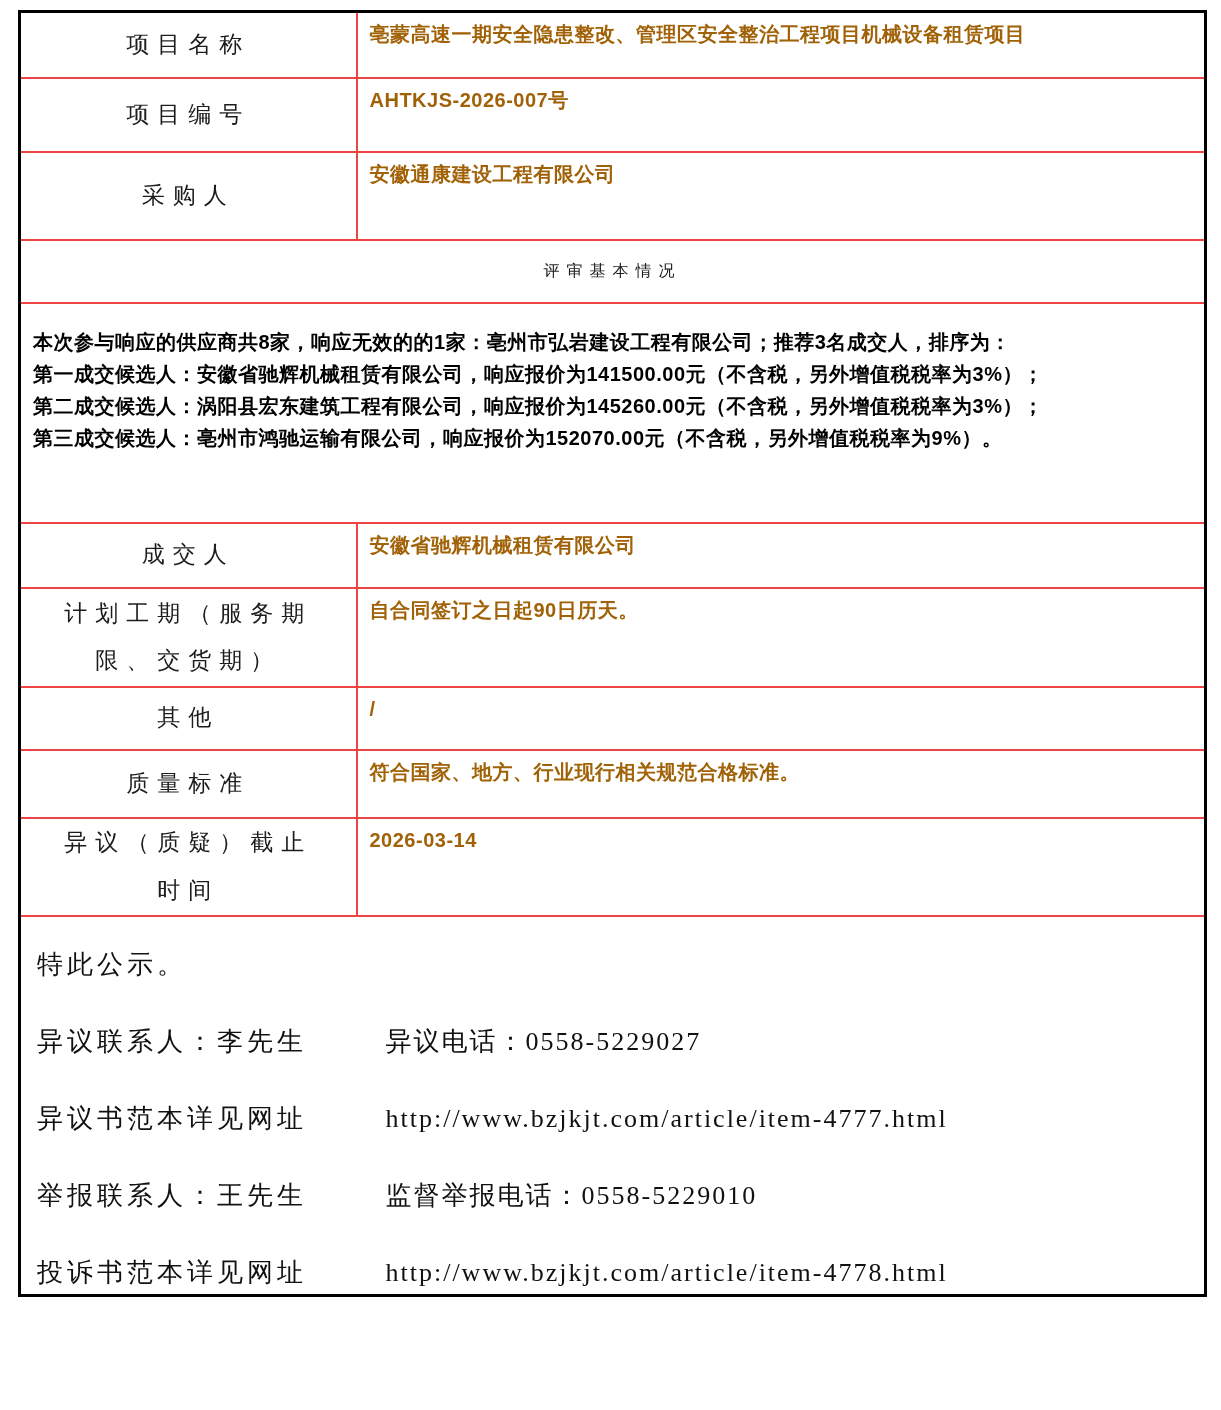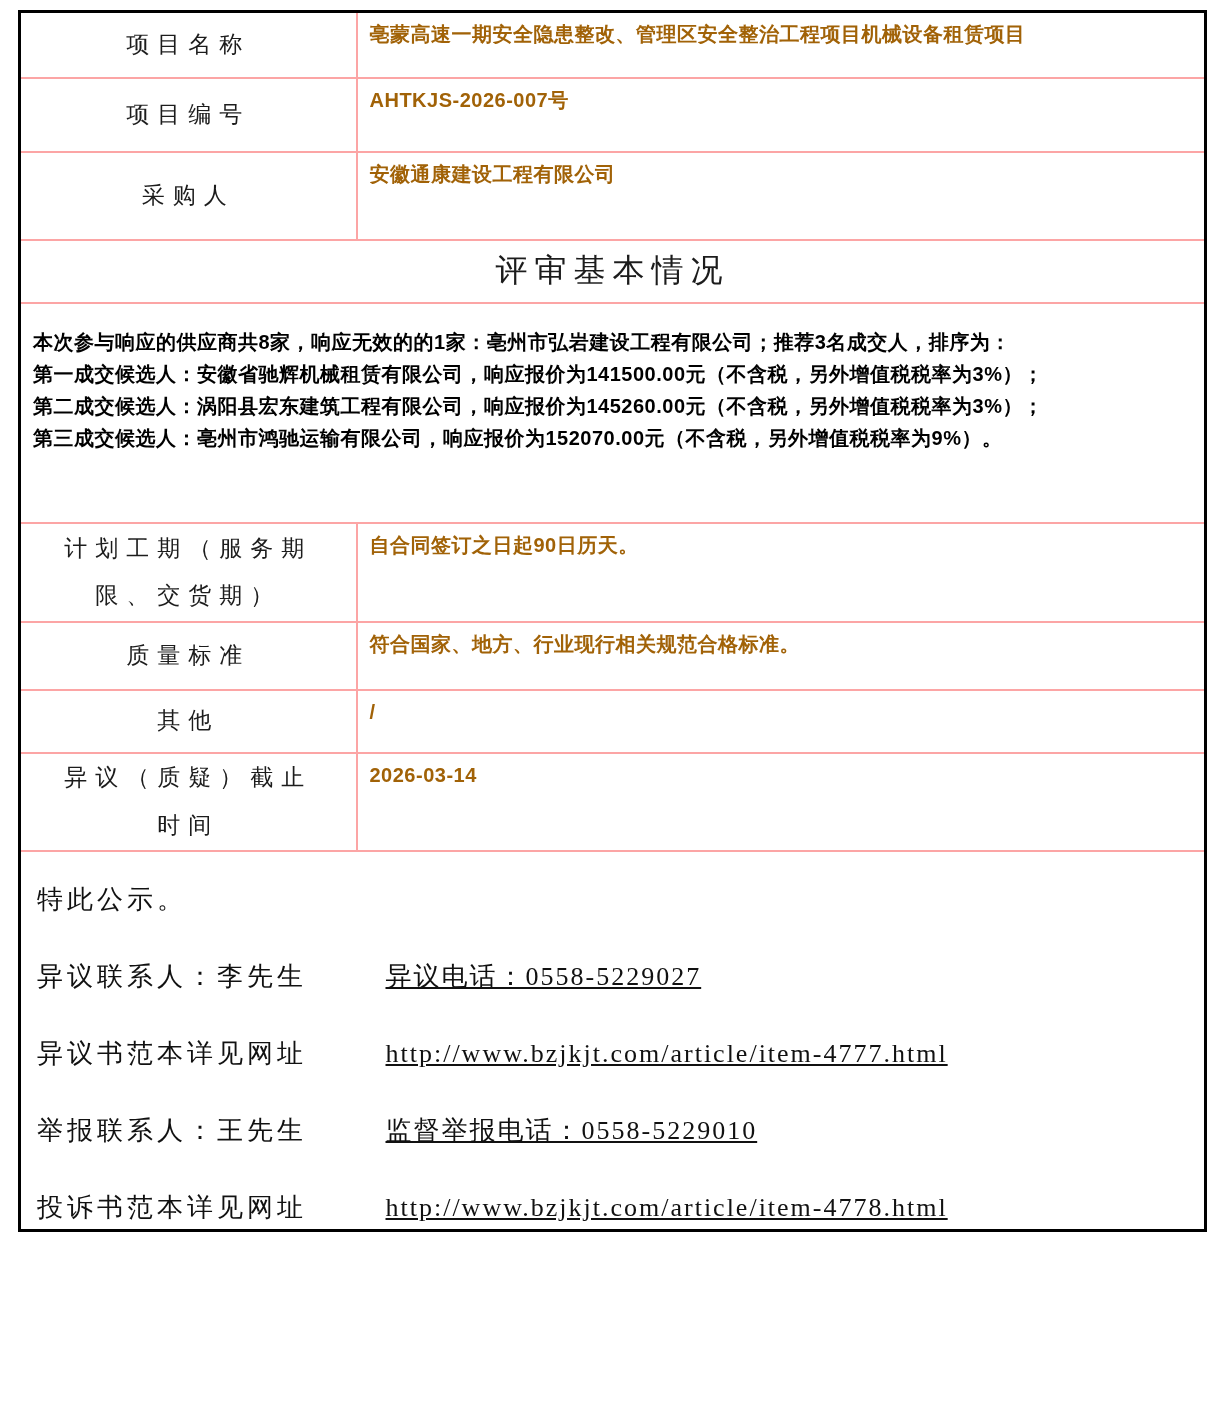--- a/index.html
+++ b/index.html
@@ -12,21 +12,21 @@
   .doc-table {
     position: absolute;
     left: 18px; top: 10px;
     width: 1186px;
     border-collapse: collapse;
     table-layout: fixed;
     border: 3px solid #000000;
     background: #ffffff;
   }
   .doc-table td {
-    border: 2px solid #fca5a5;
+    border: 2px solid #ef4444;
     overflow: hidden;
   }
   
   td.lbl {
     font-family: "Liberation Serif", "DejaVu Serif", serif;
     font-size: 23px;
     letter-spacing: 8px;
     color: #1c1c1c;
     text-align: center;
     vertical-align: middle;
@@ -39,21 +39,21 @@
     font-weight: 600;
     color: #a16207;
     text-align: left;
     vertical-align: top;
     padding: 8px 12px 0 12px;
     letter-spacing: 0.5px;
     line-height: 1.35;
   }
   td.section-hdr {
     font-family: "Liberation Serif", "DejaVu Serif", serif;
-    font-size: 32px;
+    font-size: 16px;
     letter-spacing: 7px;
     color: #1c1c1c;
     text-align: center;
     vertical-align: middle;
   }
   td.summary {
     font-size: 20px;
     font-weight: 600;
     color: #000000;
     vertical-align: top;
@@ -72,21 +72,21 @@
     padding: 14px 16px 0 16px;
   }
   .f-line { margin-top: 42px; white-space: nowrap; }
   .f-line.first { margin-top: 16px; }
   .f-left {
     display: inline-block;
     width: 342px;
     letter-spacing: 4px;
   }
   .f-left.notice { width: auto; }
-  .f-right { letter-spacing: 2px; text-decoration: underline; }
+  .f-right { letter-spacing: 2px; }
 </style>
 </head>
 <body>
 
 <table class="doc-table">
   <colgroup>
     <col style="width:337px">
     <col style="width:253px">
     <col style="width:320px">
     <col style="width:276px">
@@ -115,35 +115,39 @@
 
   <tr style="height:220px">
     <td class="summary" colspan="4">
       <div class="summary-line">本次参与响应的供应商共8家，响应无效的的1家：亳州市弘岩建设工程有限公司；推荐3名成交人，排序为：</div>
       <div class="summary-line">第一成交候选人：安徽省驰辉机械租赁有限公司，响应报价为141500.00元（不含税，另外增值税税率为3%）；</div>
       <div class="summary-line">第二成交候选人：涡阳县宏东建筑工程有限公司，响应报价为145260.00元（不含税，另外增值税税率为3%）；</div>
       <div class="summary-line">第三成交候选人：亳州市鸿驰运输有限公司，响应报价为152070.00元（不含税，另外增值税税率为9%）。</div>
     </td>
   </tr>
 
+  <tr style="height:65px">
+    <td class="lbl">成交人</td>
+    <td class="val" colspan="3">安徽省驰辉机械租赁有限公司</td>
+  </tr>
 
 
   <tr style="height:99px">
     <td class="lbl">计划工期（服务期限、交货期）</td>
     <td class="val" colspan="3">自合同签订之日起90日历天。</td>
   </tr>
 
+  <tr style="height:63px">
+    <td class="lbl">其他</td>
+    <td class="val" colspan="3">/</td>
+  </tr>
+
   <tr style="height:68px">
     <td class="lbl">质量标准</td>
     <td class="val" colspan="3">符合国家、地方、行业现行相关规范合格标准。</td>
-  </tr>
-
-  <tr style="height:63px">
-    <td class="lbl">其他</td>
-    <td class="val" colspan="3">/</td>
   </tr>
 
   <tr style="height:98px">
     <td class="lbl">异议（质疑）截止时间</td>
     <td class="val" colspan="3">2026-03-14</td>
   </tr>
 
   <tr style="height:380px">
     <td class="footer-cell" colspan="4">
       <div class="f-line first">

